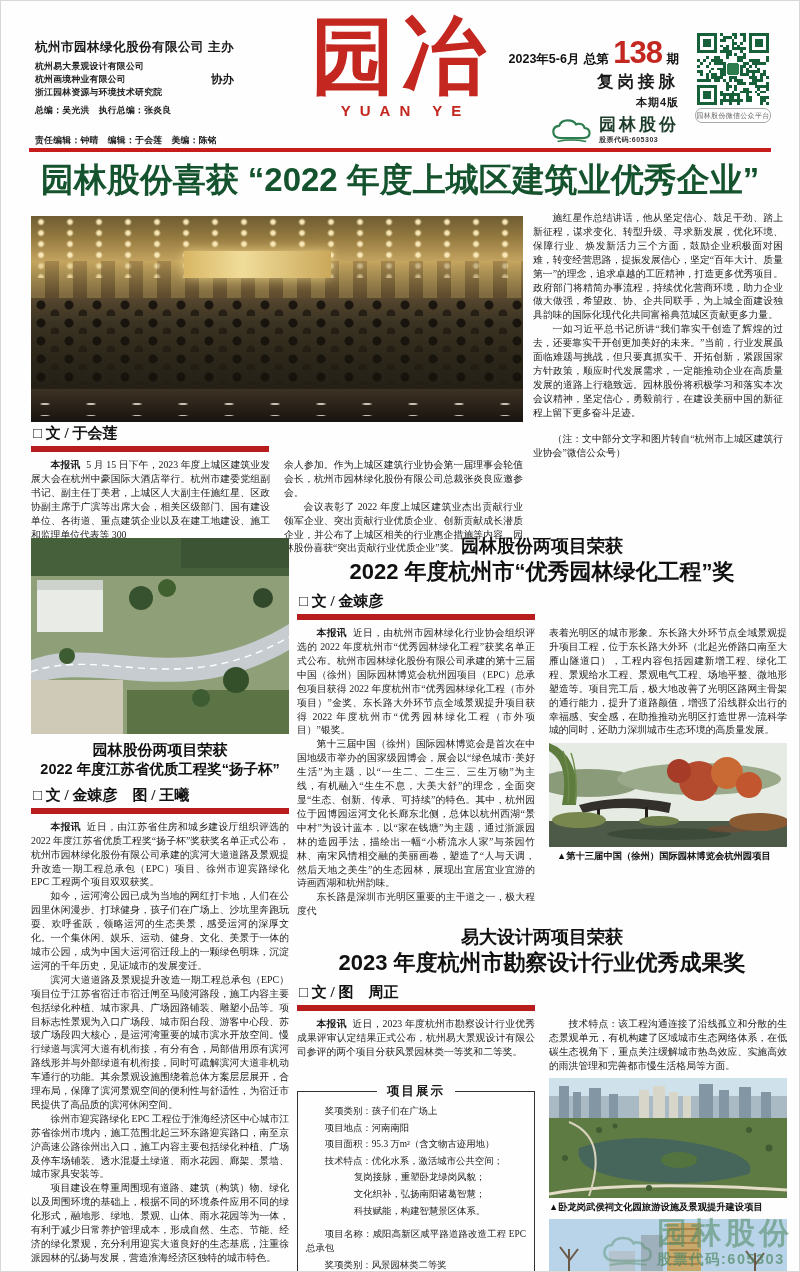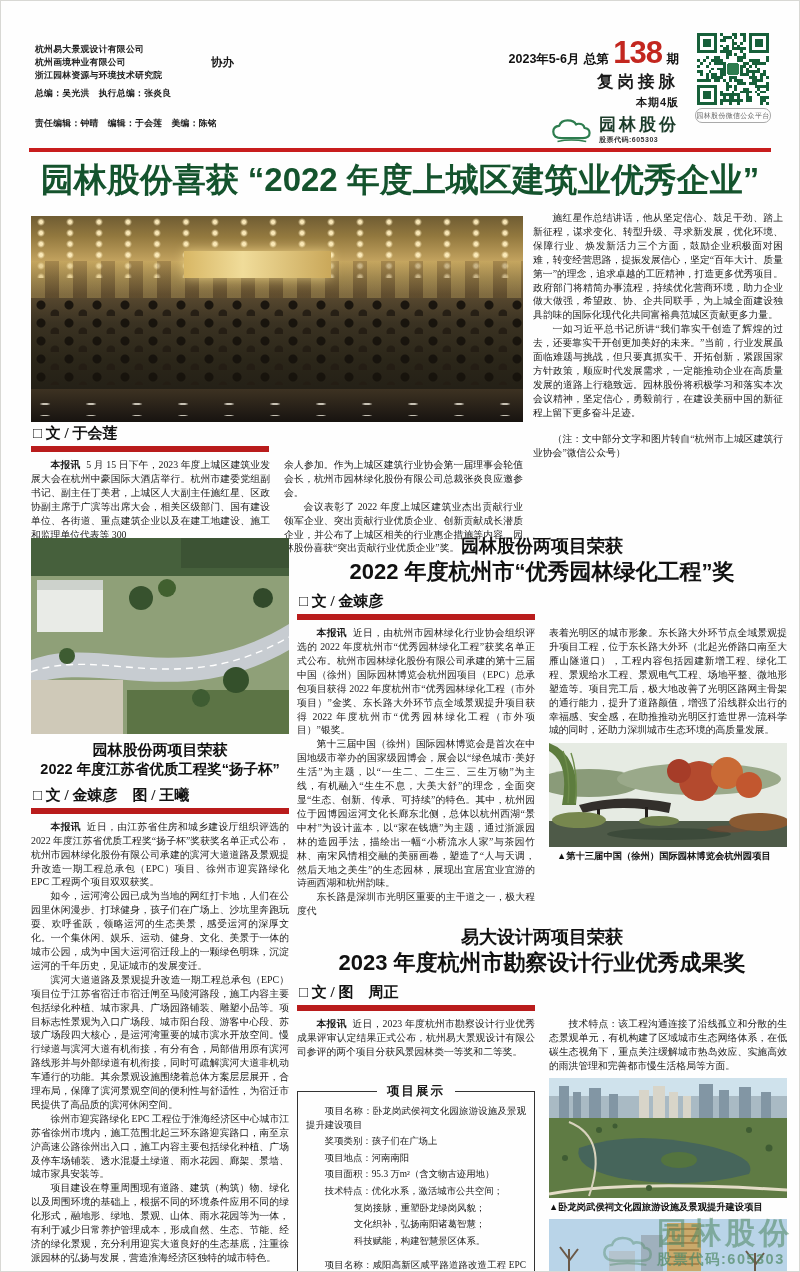--- a/index.html
+++ b/index.html
@@ -112,32 +112,37 @@
   .wm-stock{font-family:"Liberation Sans","DejaVu Sans",sans-serif;font-weight:bold;font-size:14.5px;
             color:rgba(82,138,104,.72);letter-spacing:1.5px;margin-top:2px;}
 </style>
 </head>
 <body>
 
 <div class="page">
 
   <header class="mast">
     <div class="mast-left">
+      <div class="pub">杭州市园林绿化股份有限公司 主办</div>
       <div class="co-wrap">
         <div class="co-lines">
           <div>杭州易大景观设计有限公司</div>
           <div>杭州画境种业有限公司</div>
           <div>浙江园林资源与环境技术研究院</div>
         </div>
         <div class="co-label">协办</div>
       </div>
       <div class="ed first">总编：吴光洪　执行总编：张炎良</div>
       <div class="ed">责任编辑：钟晴　编辑：于会莲　美编：陈铭</div>
     </div>
 
+    <div class="mast-title">
+      <div class="title-cn">园冶</div>
+      <div class="title-py">YUAN YE</div>
+    </div>
 
     <div class="mast-right">
       <div class="issue-line">
         <span class="issue-date">2023年5-6月</span>
         <span class="issue-prefix">总第</span>
         <span class="issue-no">138</span>
         <span class="issue-suffix">期</span>
       </div>
       <div class="pubtype">复岗接脉</div>
       <div class="edition">本期4版</div>
@@ -503,21 +508,20 @@
       <h2 class="sub-head">
         <div class="h-line1">易大设计两项目荣获</div>
         <div class="h-line2">2023 年度杭州市勘察设计行业优秀成果奖</div>
       </h2>
       <div class="byline">□ 文 / 图　周正</div>
       <div class="cols">
         <div class="col colL">
           <p class="para intro-p"><b class="lead">本报讯</b><span>近日，2023 年度杭州市勘察设计行业优秀成果评审认定结果正式公布，杭州易大景观设计有限公司参评的两个项目分获风景园林类一等奖和二等奖。</span></p>
           <div class="pbox">
             <div class="pbox-title">项目展示</div>
-            <p class="box-line">项目名称：卧龙岗武侯祠文化园旅游设施及景观提升建设项目</p>
             <p class="box-line">奖项类别：孩子们在广场上</p>
             <p class="box-line">项目地点：河南南阳</p>
             <p class="box-line">项目面积：95.3 万m²（含文物古迹用地）</p>
             <p class="box-line">技术特点：优化水系，激活城市公共空间；</p>
             <p class="box-line tech-cont">复岗接脉，重塑卧龙绿岗风貌；</p>
             <p class="box-line tech-cont">文化织补，弘扬南阳诸葛智慧；</p>
             <p class="box-line tech-cont">科技赋能，构建智慧景区体系。</p>
             <p class="box-line proj-gap">项目名称：咸阳高新区咸平路道路改造工程 EPC 总承包</p>
             <p class="box-line">奖项类别：风景园林类二等奖</p>
             <p class="box-line">项目地点：陕西咸阳</p>

